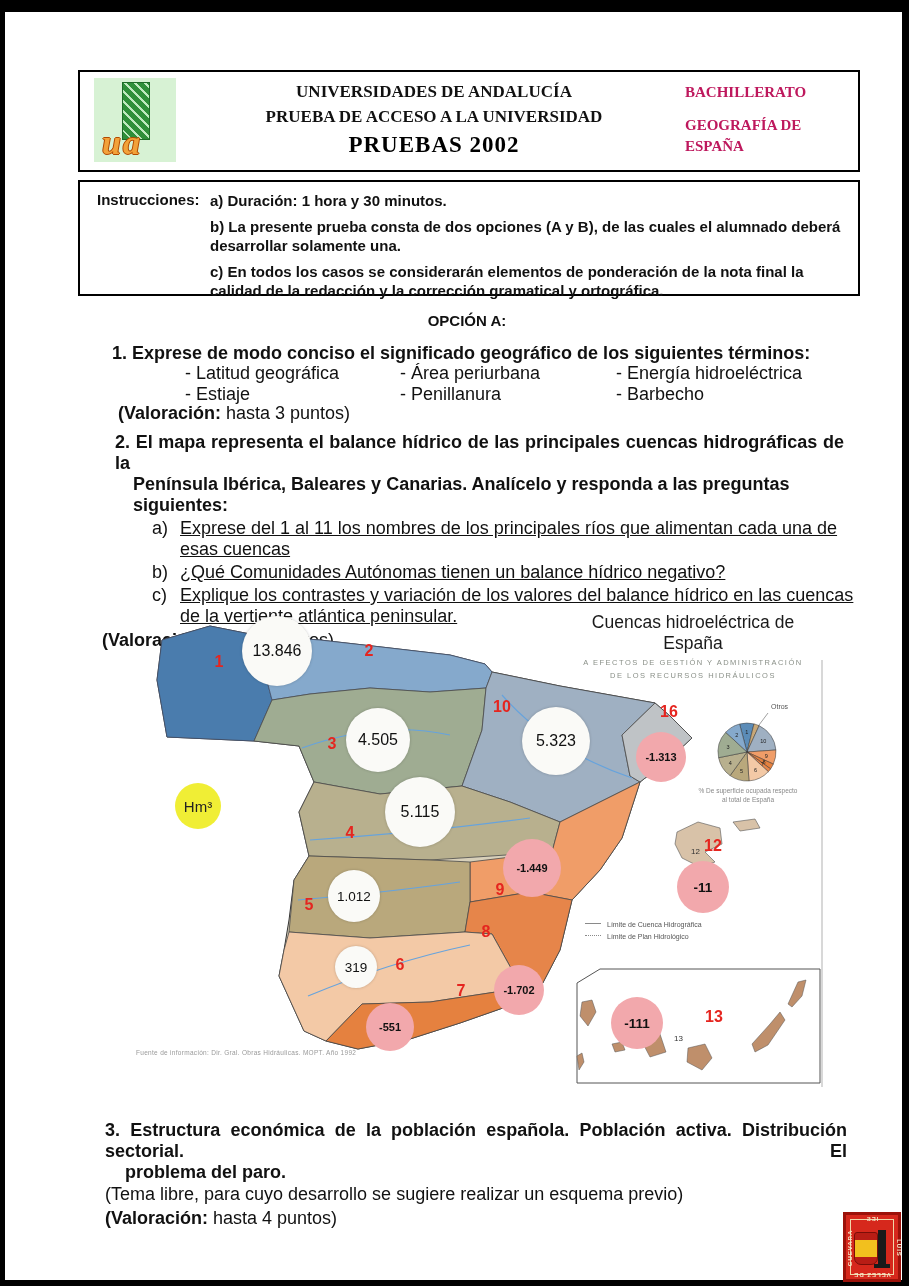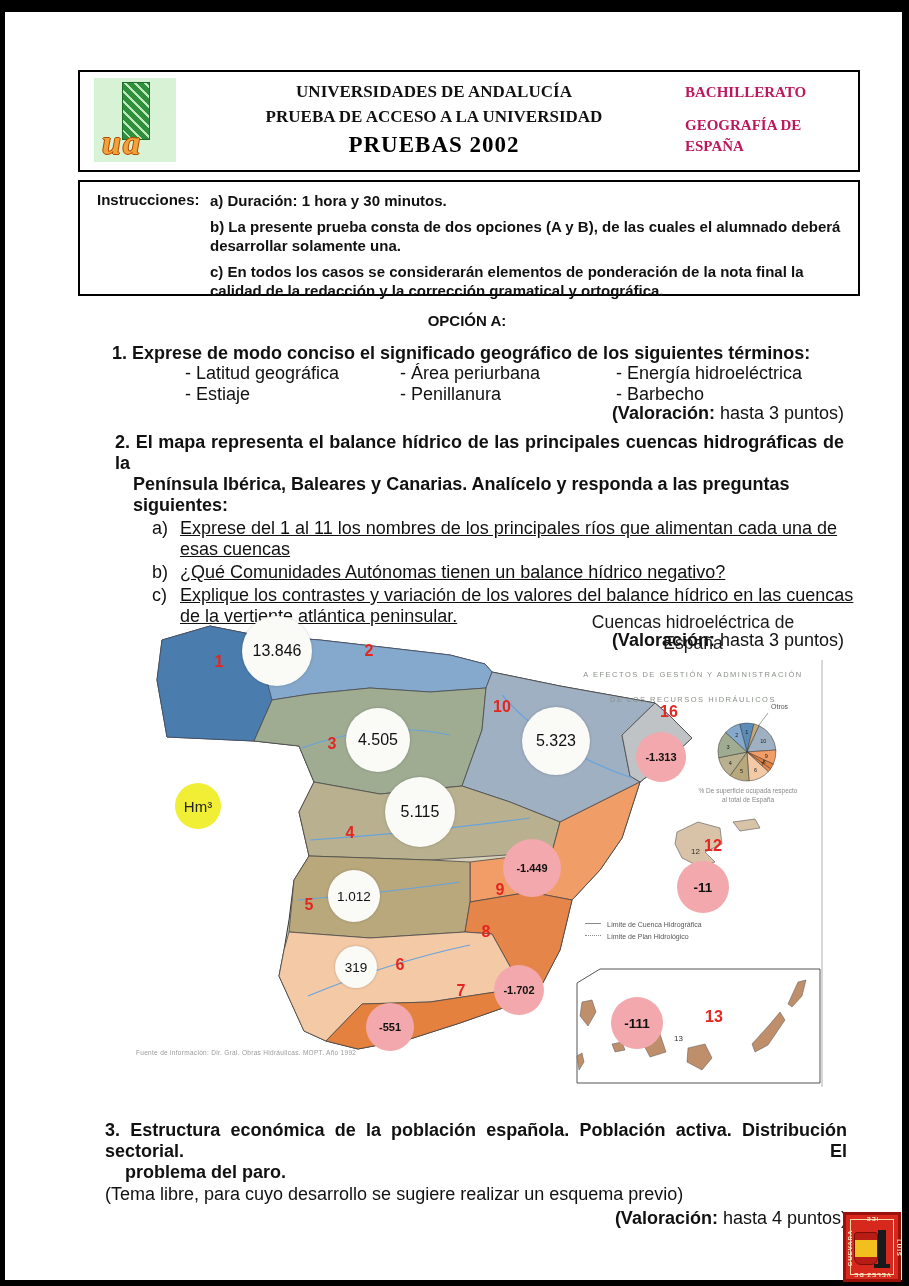--- a/index.html
+++ b/index.html
@@ -28,41 +28,41 @@
   .instr-items{position:absolute;left:130px;top:9px;width:632px;}
   .instr-items p{margin:0 0 7px 0;line-height:19px;}
 
   .opcion{position:absolute;left:73px;top:300px;width:778px;text-align:center;font:700 15px "Liberation Sans",sans-serif;color:#111;}
 
   .qblock{position:absolute;color:#111;font-size:18px;}
   .qh{font-weight:700;}
   .q1{left:97px;top:331px;width:742px;height:84px;}
   .q1 .qh{padding-left:10px;}
   .term{position:absolute;white-space:nowrap;}
-  .val{position:absolute;left:0;width:100%;text-align:right;font-weight:400;}
+  .val{position:absolute;left:16px;width:100%;text-align:left;font-weight:400;}
   .val .b{font-weight:700;}
 
   .q2{left:97px;top:420px;width:742px;}
   .jline{text-align:justify;text-align-last:justify;padding-left:13px;}
   .jline2{padding-left:31px;font-weight:700;}
   .qi{margin-left:50px;padding-left:28px;text-indent:-28px;width:680px;line-height:21px;margin-top:2px;text-decoration:underline;}
   .qil{display:inline-block;width:28px;text-indent:0;}
   .q2 .val,.q3 .val{position:static;display:block;margin-top:3px;}
 
   .q3{left:100px;top:1108px;width:742px;line-height:21px;}
   .q3 .jline{padding-left:0;}
   .q3 .jline2{padding-left:20px;}
   .q3note{font-weight:400;margin-top:1px;}
 
   
   .map{position:absolute;left:125px;top:588px;width:745px;height:497px;}
   .map svg{position:absolute;left:0;top:0;}
   .map-title-block{position:absolute;left:430px;top:12px;width:266px;text-align:center;}
   .map-title{font-size:17.5px;color:#1a1a1a;}
-  .map-sub{font-size:7.5px;color:#8a9088;letter-spacing:1.5px;margin-top:16px;}
+  .map-sub{font-size:7.5px;color:#8a9088;letter-spacing:1.5px;margin-top:4px;}
   .mc{position:absolute;border-radius:50%;display:flex;align-items:center;justify-content:center;color:#111;}
   .wc{background:#fafaf7;box-shadow:0 0 3px rgba(0,0,0,.2);font-weight:500;font-size:16px;}
   .pc{background:#f2a8ac;font-weight:700;font-size:11px;}
   .pc.small,.wc.small{font-size:13.5px;}
   .yc{background:#f0ee35;font-weight:500;font-size:15px;color:#222;}
   .rn{position:absolute;transform:translate(-50%,-50%);font:700 16px "Liberation Sans",sans-serif;color:#e5251f;}
   .sm{position:absolute;font:400 8px "Liberation Sans",sans-serif;color:#333;}
   .lgd{position:absolute;left:455px;top:321px;font-size:7px;color:#555;}
   .lgd-row{margin-bottom:5px;white-space:nowrap;}
   .lgd-dash{display:inline-block;width:16px;height:0;border-top:1px solid #8a8a8a;vertical-align:3px;margin-right:6px;}

